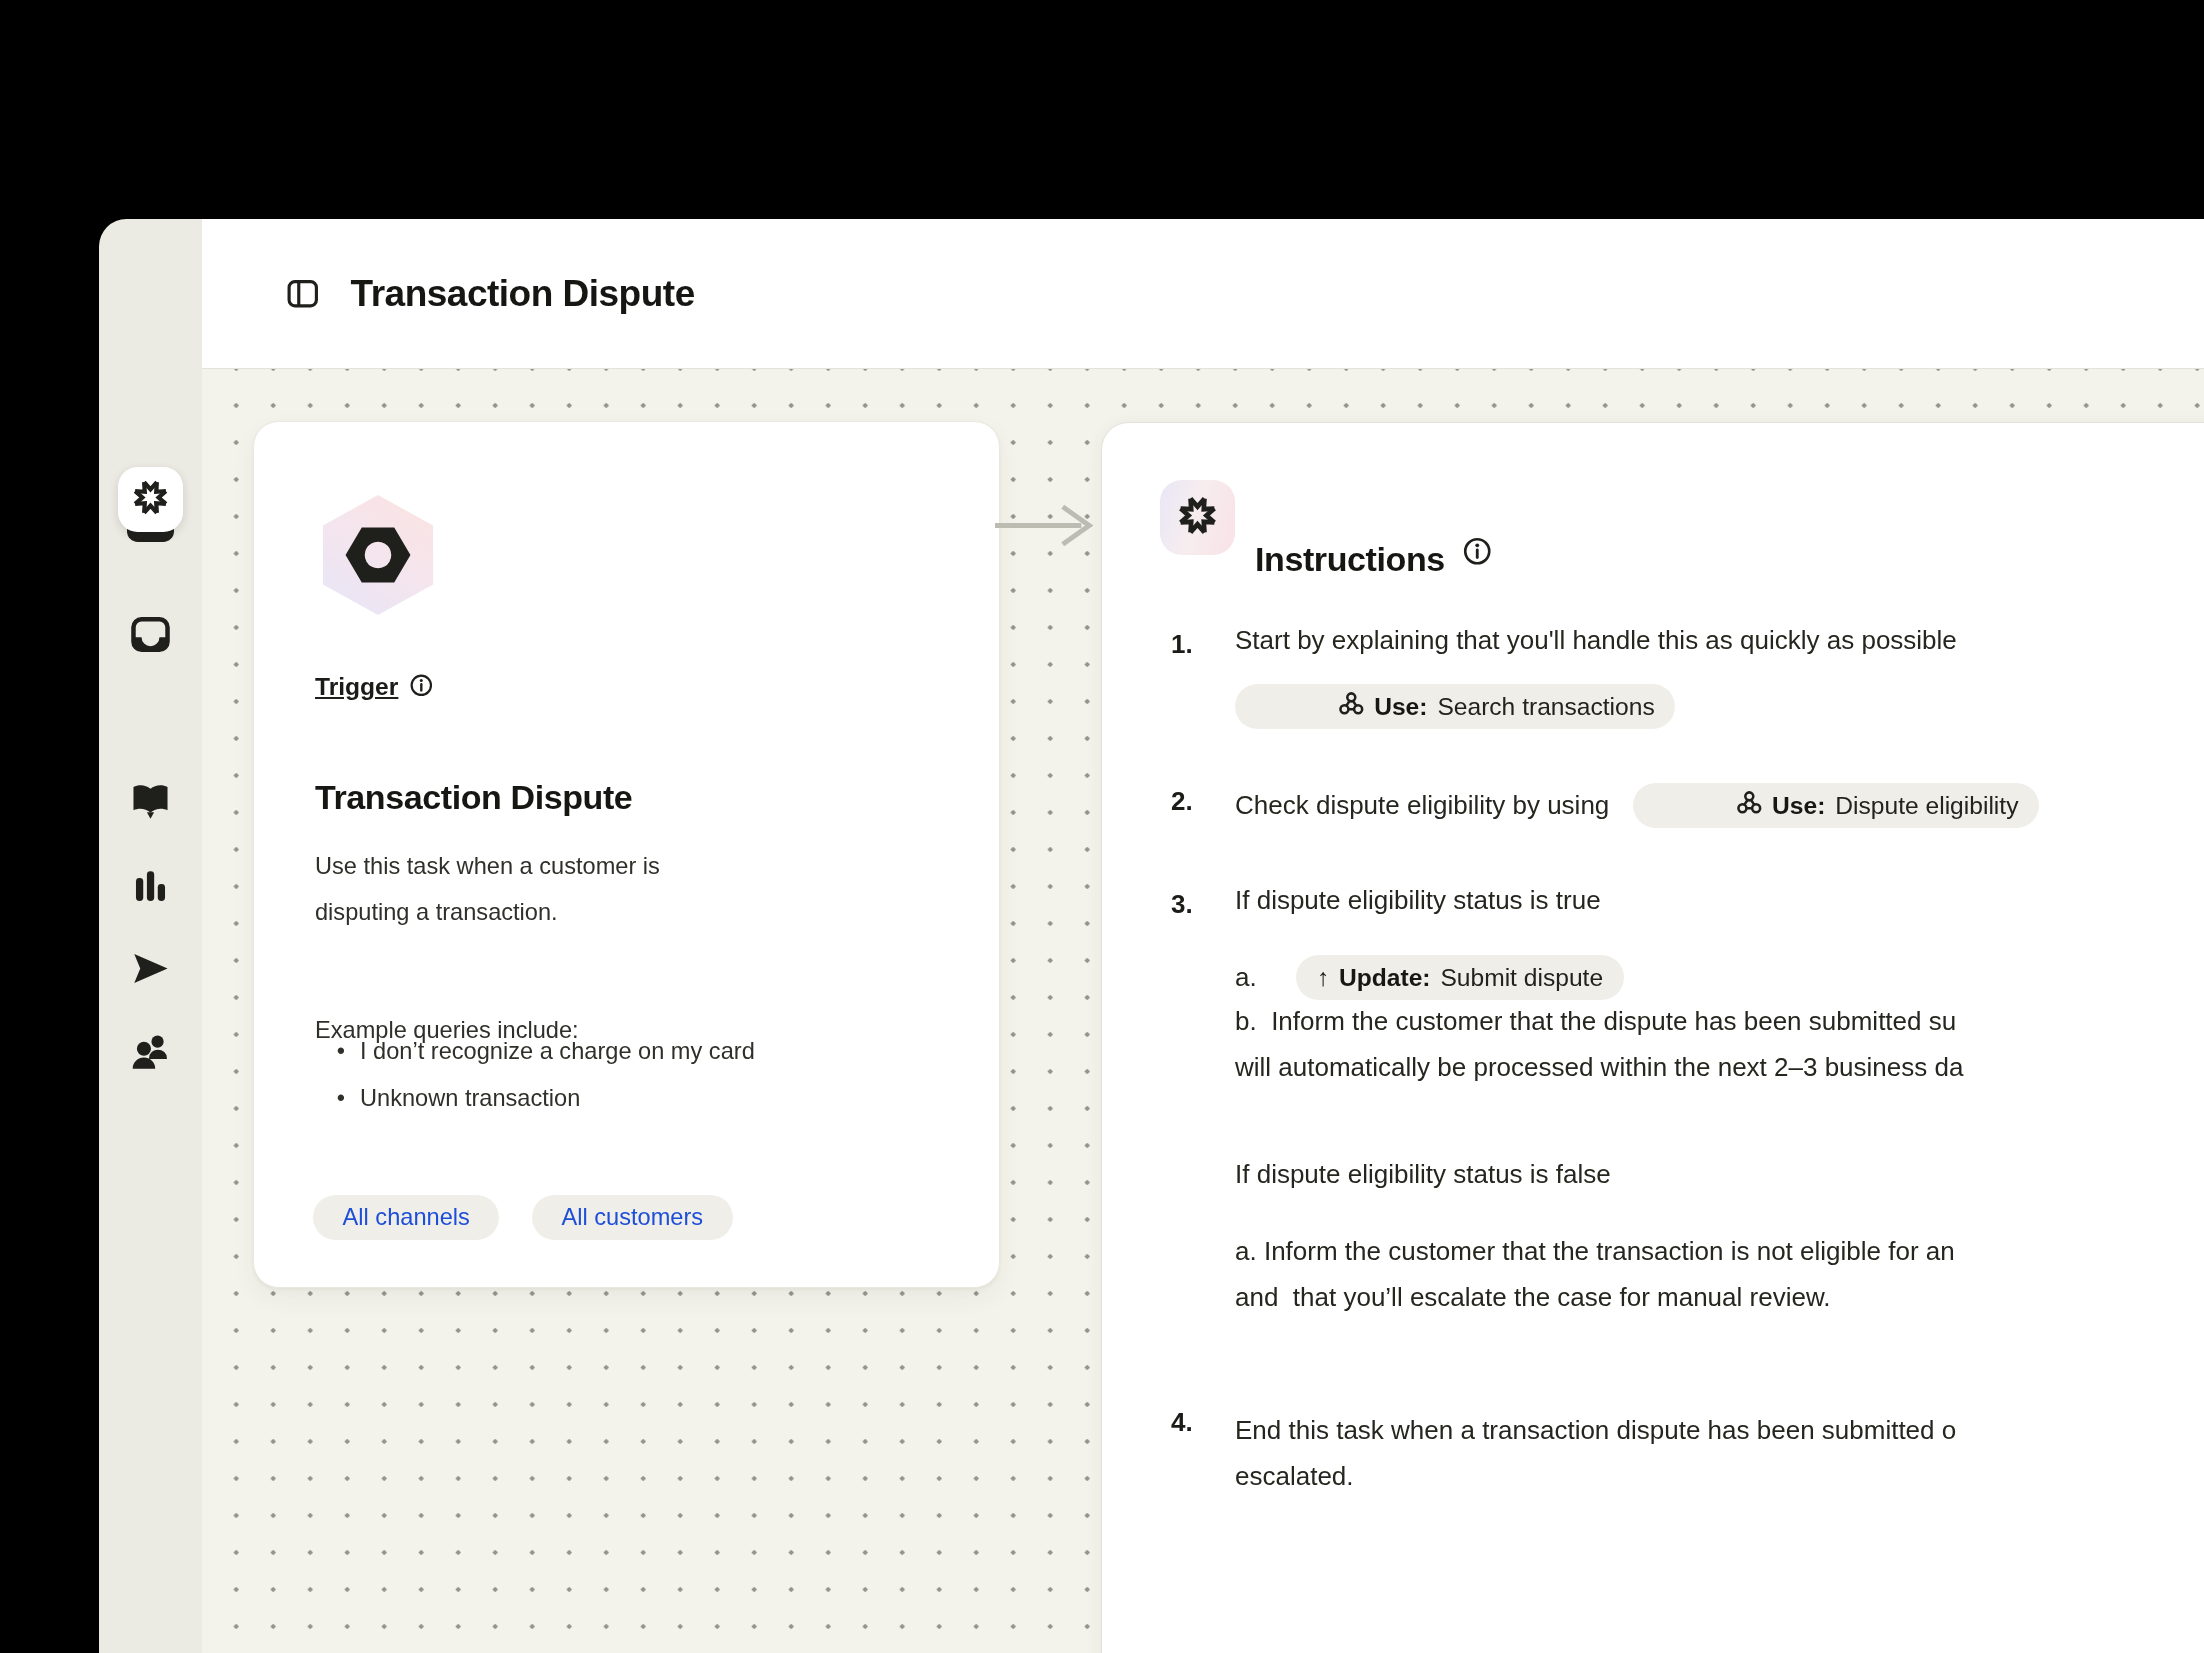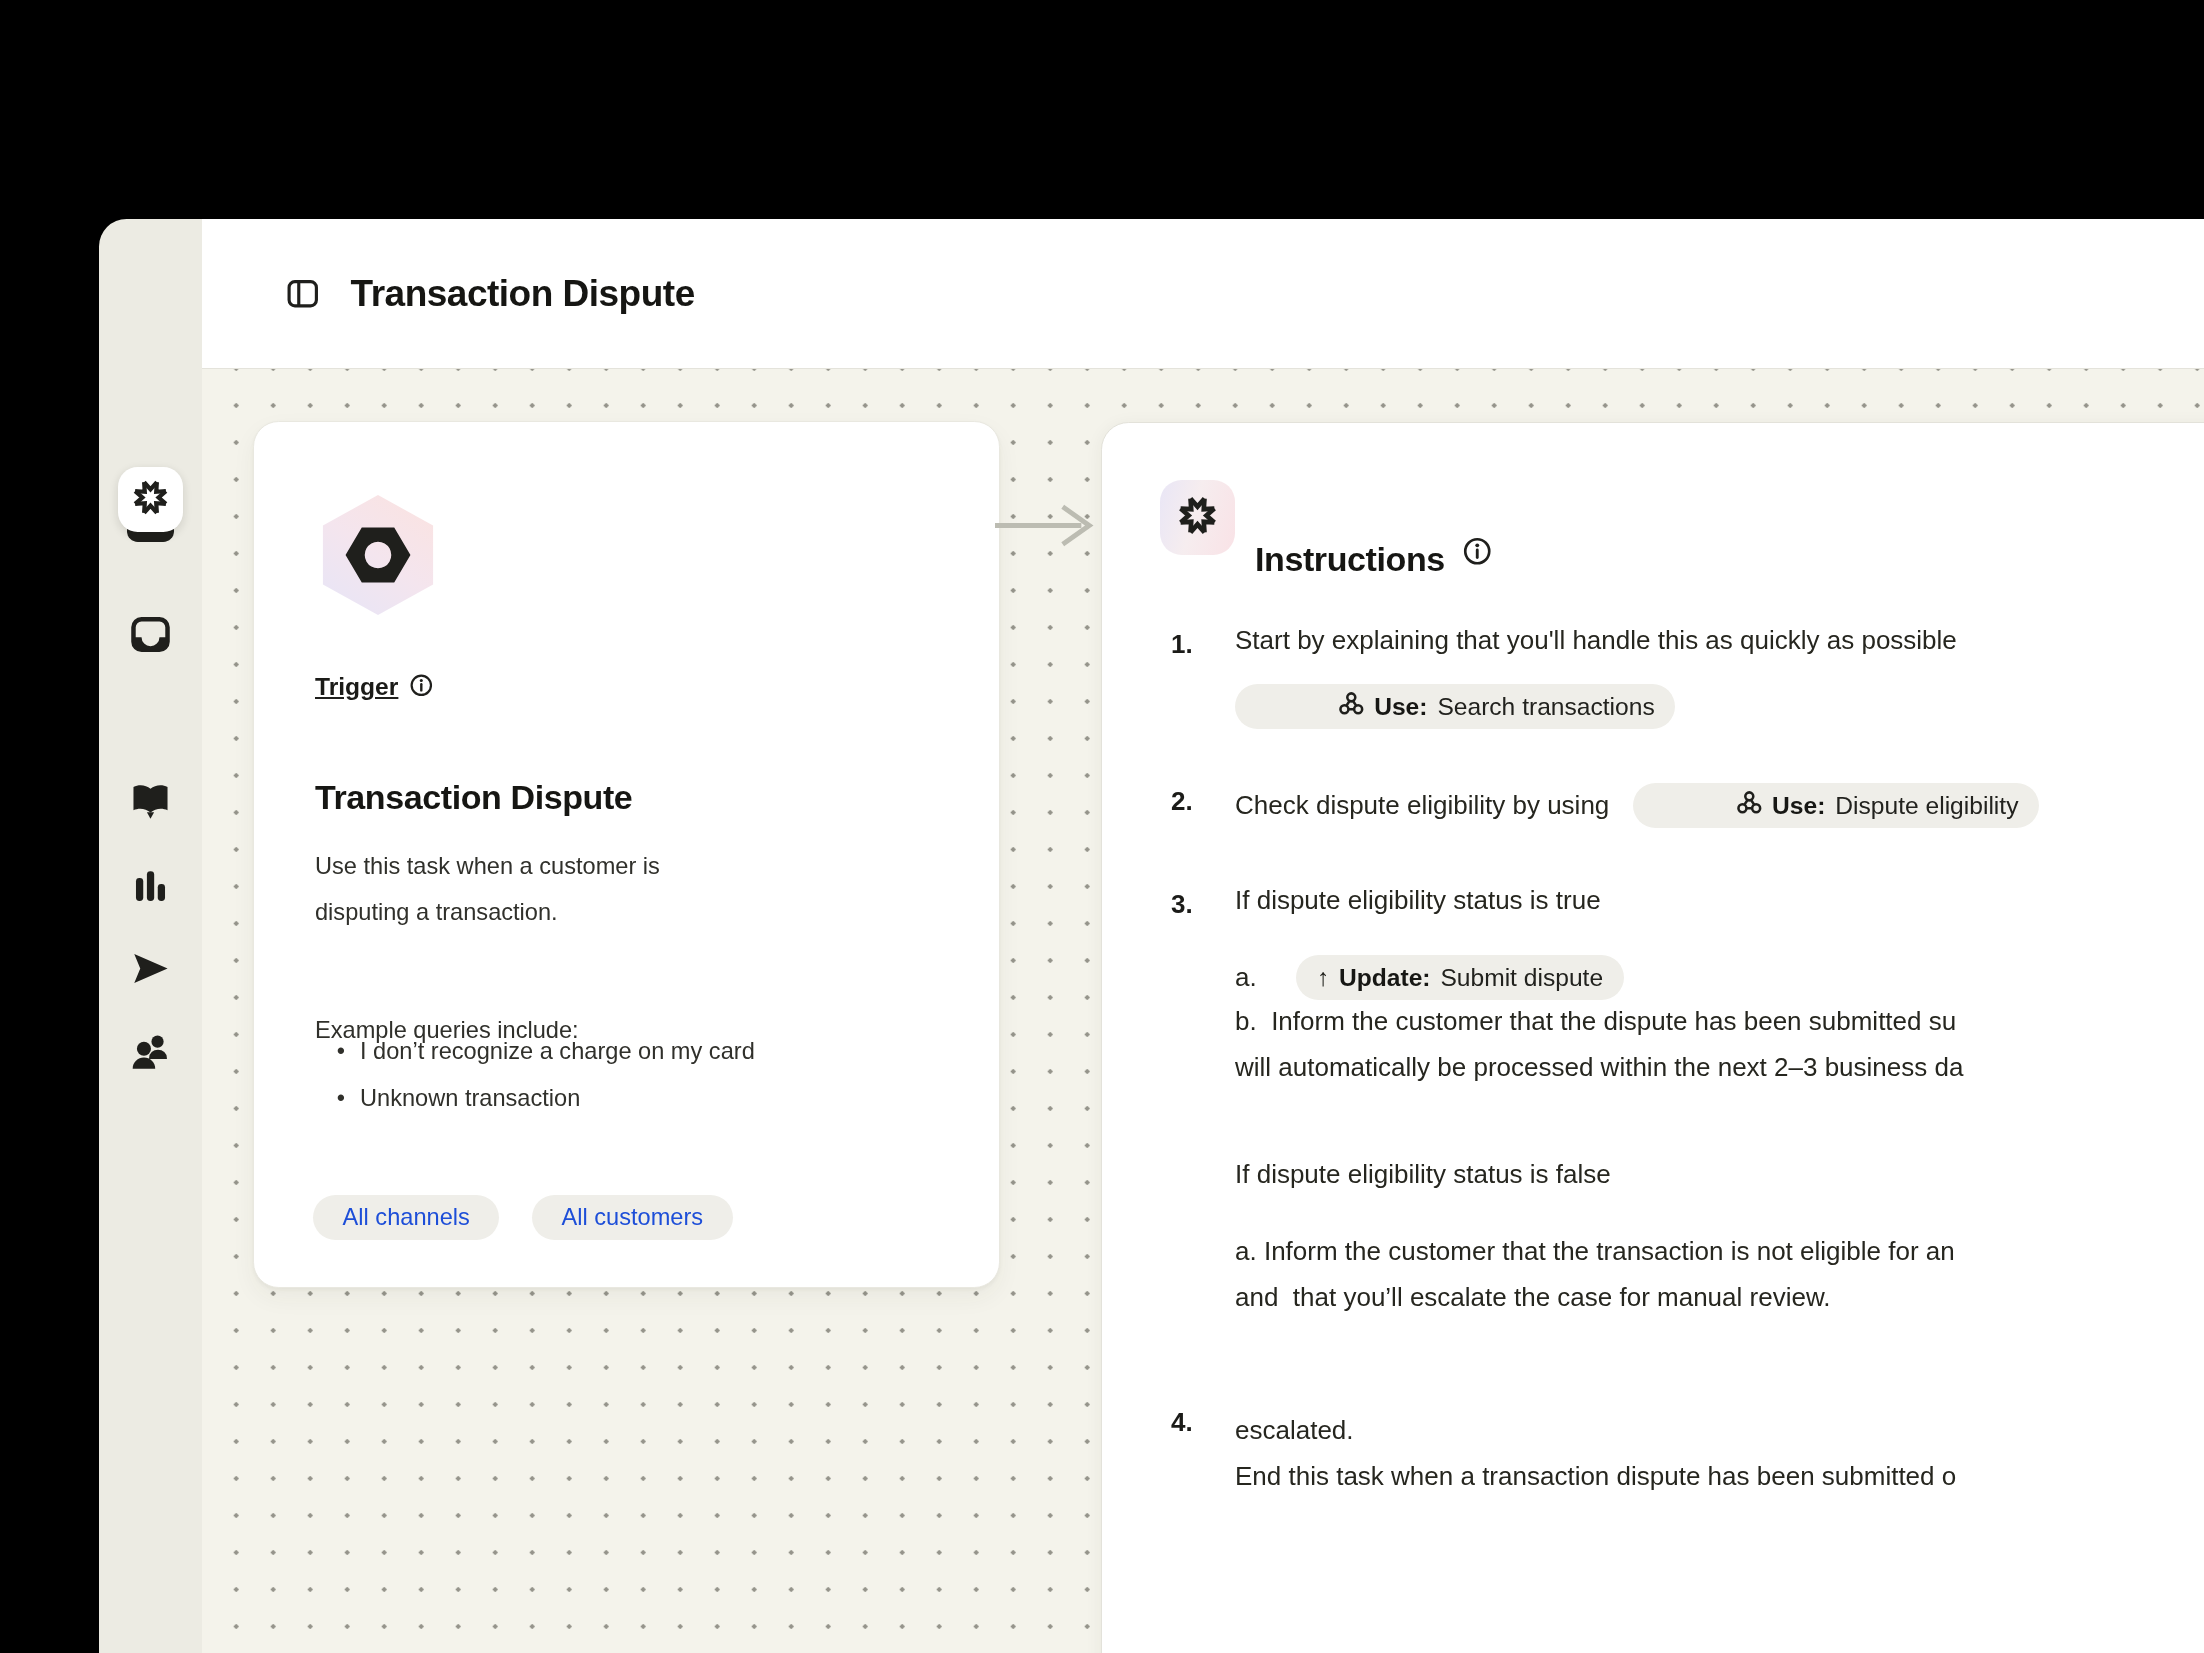--- a/index.html
+++ b/index.html
@@ -308,20 +308,20 @@
       <div class="srow" style="top:736px">
         <span class="stext">If dispute eligibility status is false</span>
       </div>
       <div class="spara" style="top:805px">
         <div>a. Inform the customer that the transaction is not eligible for an</div>
         <div>and  that you’ll escalate the case for manual review.</div>
       </div>
 
       <span class="num" style="top:984px">4.</span>
       <div class="spara" style="top:984px">
+        <div>End this task when a transaction dispute has been submitted o</div>
         <div>escalated.</div>
-        <div>End this task when a transaction dispute has been submitted o</div>
       </div>
     </section>
 
   </main>
 </div>
 
 
 </body></html>

